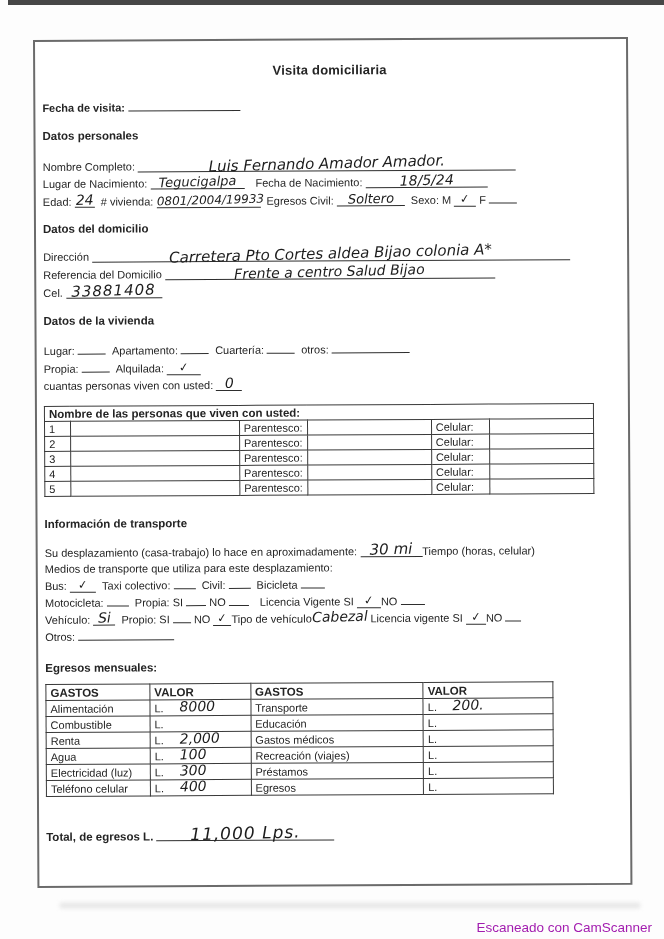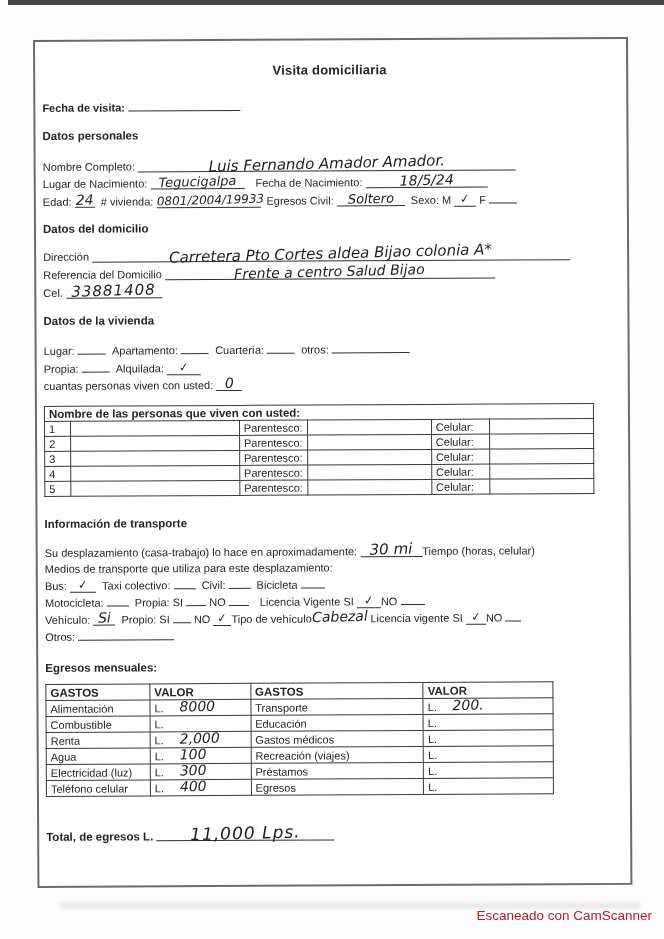--- a/index.html
+++ b/index.html
@@ -40,21 +40,21 @@
   table.tbl { border-collapse:collapse; font-size:11px; }
   table.tbl td { border:1.2px solid #3a3a3a; padding:0 4px; height:14px; vertical-align:middle; }
   table.persons { width:550px; margin-top:12px; }
   table.persons td.hdr { font-weight:bold; font-size:11.5px; }
   table.egresos { width:508px; margin-top:8px; }
   table.egresos td.h { font-weight:bold; font-size:11.5px; }
   table.egresos td { height:15px; }
   .cur { margin-right:16px; }
 
   .footer {
-    position:absolute; right:12px; bottom:16px; font-size:13.5px; color:#b91c1c;
+    position:absolute; right:12px; bottom:4px; font-size:13.5px; color:#a21caf;
     font-family:"Liberation Sans", sans-serif;
   }
   .sp6 { margin-left:8px; } .sp3 { margin-left:3px; }
 </style>
 </head>
 <body>
 
 <div class="top-strip"></div>
 <div class="scan-smear"></div>
 

